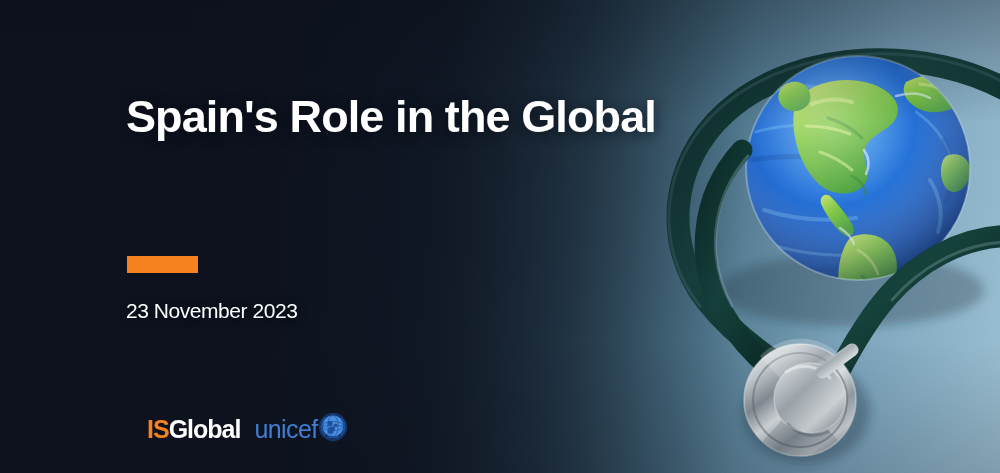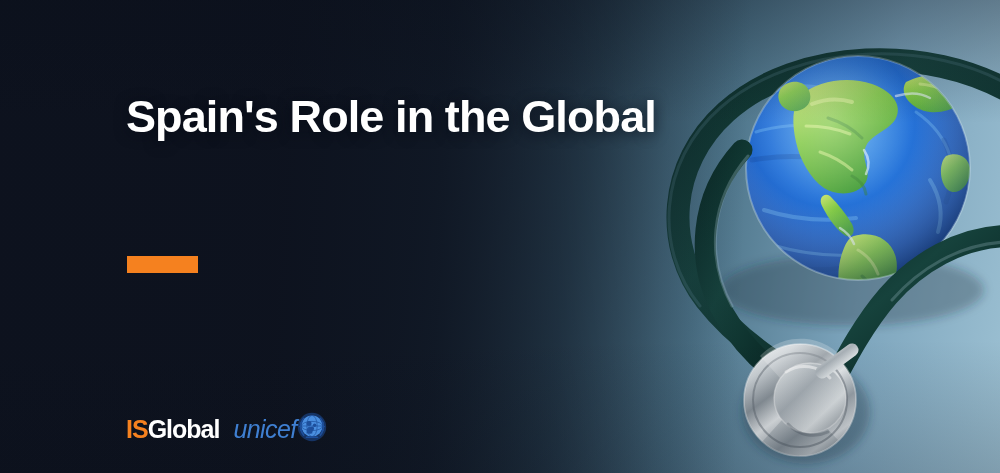--- a/index.html
+++ b/index.html
@@ -123,26 +123,27 @@
   
   .logos {
     position:absolute; left:0; top:412px;
     display:flex; align-items:center; gap:14px;
   }
   .logo-isglobal {
     font-size:25px; font-weight:700;
     letter-spacing:-1.0px;
     line-height:1;
     white-space:nowrap;
+    margin-left:21px;
   }
   .logo-isglobal .is { color:#f5811f; }
   .logo-isglobal .global { color:#ffffff; }
 
   .logo-unicef {
-    display:flex; align-items:center; gap:0;font-style:italic;
+    display:flex; align-items:center; gap:0;
   }
   .logo-unicef .word {
     font-size:25px; font-weight:400;
     color:#3f7fd1;
     letter-spacing:-0.6px;
     line-height:1;
   }
   .logo-unicef .emblem { display:block; }
 </style>
 </head>
@@ -299,20 +300,21 @@
 
   <div class="content">
 
     <h1 class="title">
       <span class="line">Spain's Role in the Global</span>
     </h1>
 
     <div class="accent-bar"></div>
 
     <div class="meta">
+      <span class="meta-line">23 November 2023</span>
     </div>
 
     <div class="logos">
 
       <div class="logo-isglobal">
         <span class="is">IS</span><span class="global">Global</span>
       </div>
 
       <div class="logo-unicef">
         <span class="word">unicef</span>

